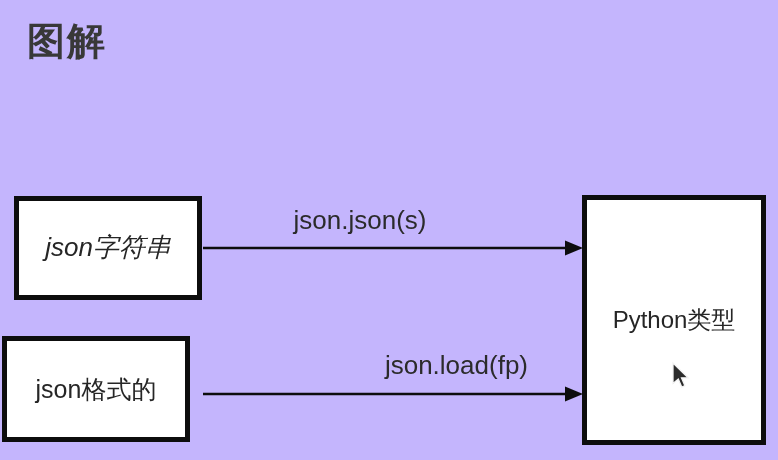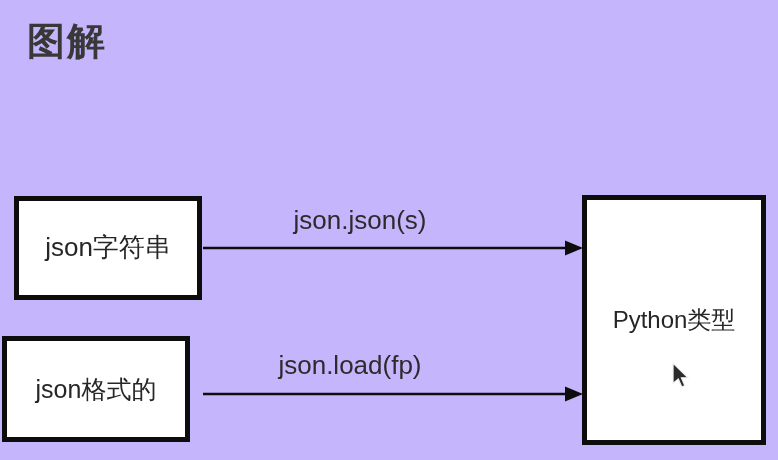--- a/index.html
+++ b/index.html
@@ -40,20 +40,21 @@
   .node .line {
     display: block;
     line-height: 1.28;
   }
   .box-json-string {
     left: 14px;
     top: 196px;
     width: 188px;
     height: 104px;
     font-size: 26px;
+    font-style: italic;
   }
   .box-json-file {
     left: 2px;
     top: 336px;
     width: 188px;
     height: 106px;
     font-size: 25px;
   }
   .box-python-data {
     left: 582px;
@@ -68,22 +69,23 @@
     width: 300px;
     text-align: center;
     font-size: 26px;
     color: #2b2b2b;
   }
   .label-loads {
     left: 210px;
     top: 205px;
   }
   .label-load {
-    left: 200px;
+    left: 228px;
     top: 350px;
+    text-align: right;
   }
   .overlay {
     position: absolute;
     left: 0;
     top: 0;
     pointer-events: none;
   }
 </style>
 </head>
 <body>

